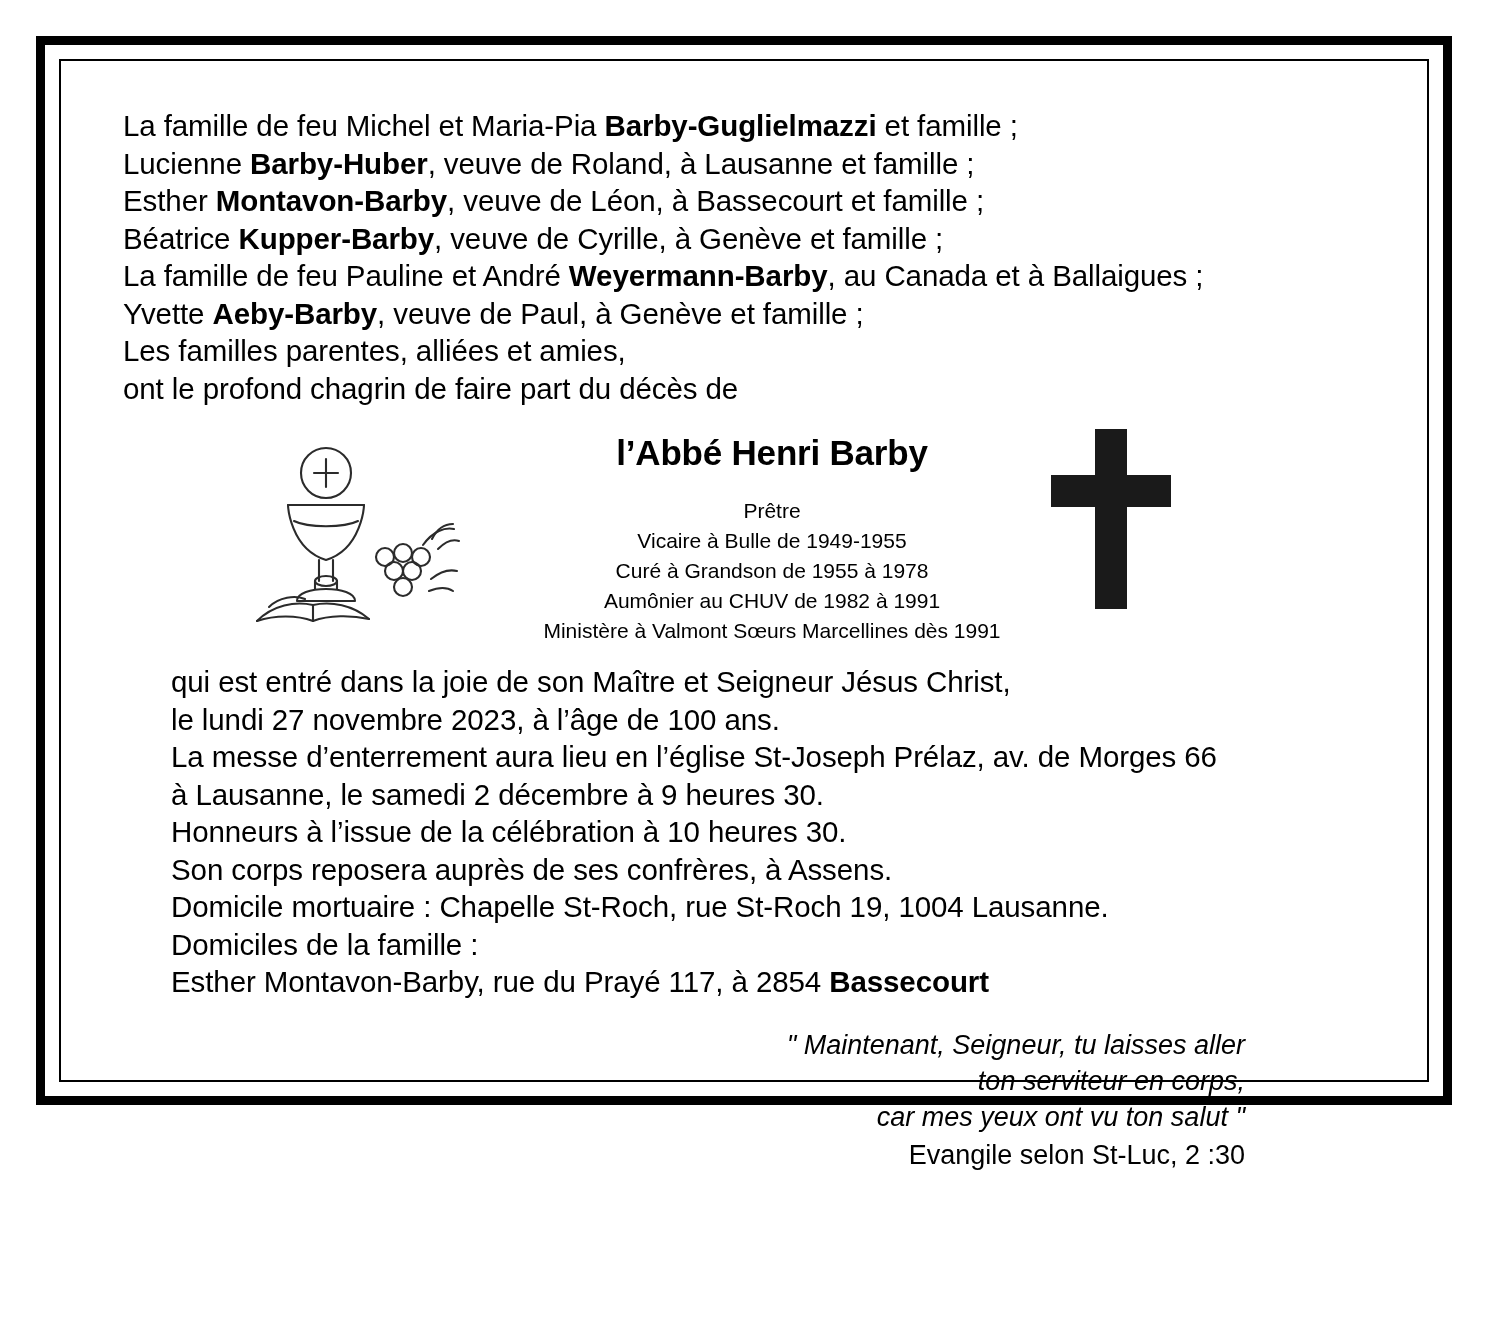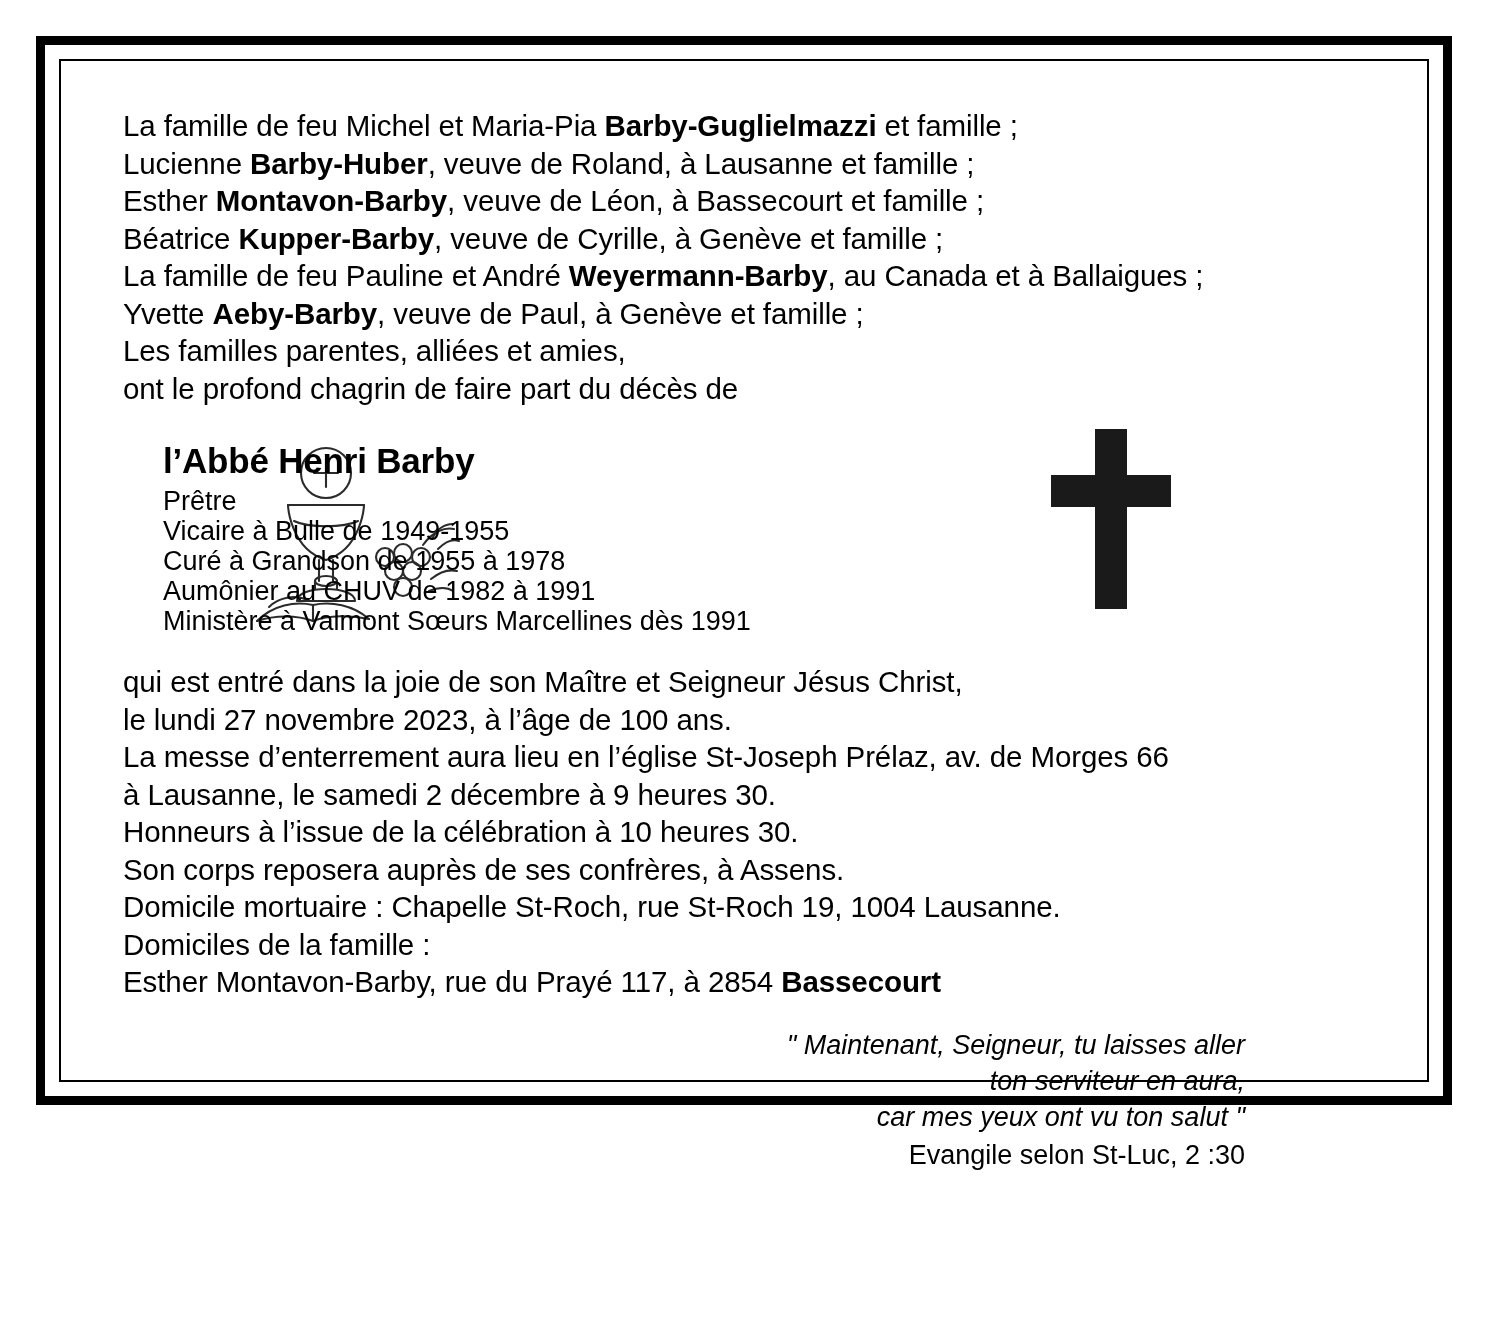--- a/index.html
+++ b/index.html
@@ -90,43 +90,43 @@
     top: 46px;
     width: 120px;
     height: 32px;
     background: #1a1a1a;
   }
 
   .deceased {
     position: absolute;
     left: 0;
     right: 0;
-    top: 17px;
-    text-align: left;
+    top: 9px;
+    text-align: center;
     padding-left: 40px;
   }
   .deceased-name {
     font-size: 35px;
     font-weight: bold;
     line-height: 46px;
     letter-spacing: -0.2px;
   }
   .deceased-roles {
-    font-size: 27px;
+    font-size: 21px;
     line-height: 30px;
-    margin-top: 2px;
+    margin-top: 20px;
   }
 
   .details-block {
     font-size: 29.5px;
     line-height: 37.5px;
     margin-top: 10px;
     letter-spacing: -0.1px;
   }
-  .details-block .line { white-space: nowrap; }
+  .details-block .line { white-space: nowrap; margin-left: 48px; }
 
   .quote-block {
     margin-top: 26px;
     text-align: right;
     padding-right: 136px;
     font-size: 27px;
     line-height: 36px;
   }
   .quote-block .q-line {
     font-style: italic;
@@ -225,21 +225,21 @@
           <div class="line"><span>Honneurs à l’issue de la célébration à 10 heures 30.</span></div>
           <div class="line"><span>Son corps reposera auprès de ses confrères, à Assens.</span></div>
           <div class="line"><span>Domicile mortuaire : Chapelle St-Roch, rue St-Roch 19, 1004 Lausanne.</span></div>
           <div class="line"><span>Domiciles de la famille :</span></div>
           <div class="line"><span>Esther Montavon-Barby, rue du Prayé 117, à 2854 </span><span class="b">Bassecourt</span></div>
         </div>
 
       <div class="quote-block">
         <div>
             <div class="q-line">" Maintenant, Seigneur, tu laisses aller</div>
-            <div class="q-line">ton serviteur en aura,</div>
+            <div class="q-line">ton serviteur en corps,</div>
             <div class="q-line">car mes yeux ont vu ton salut "</div>
           </div>
         <div class="q-src">Evangile selon St-Luc, 2 :30</div>
       </div>
 
     </div>
   </div>
 </div>
 
 </body></html>

